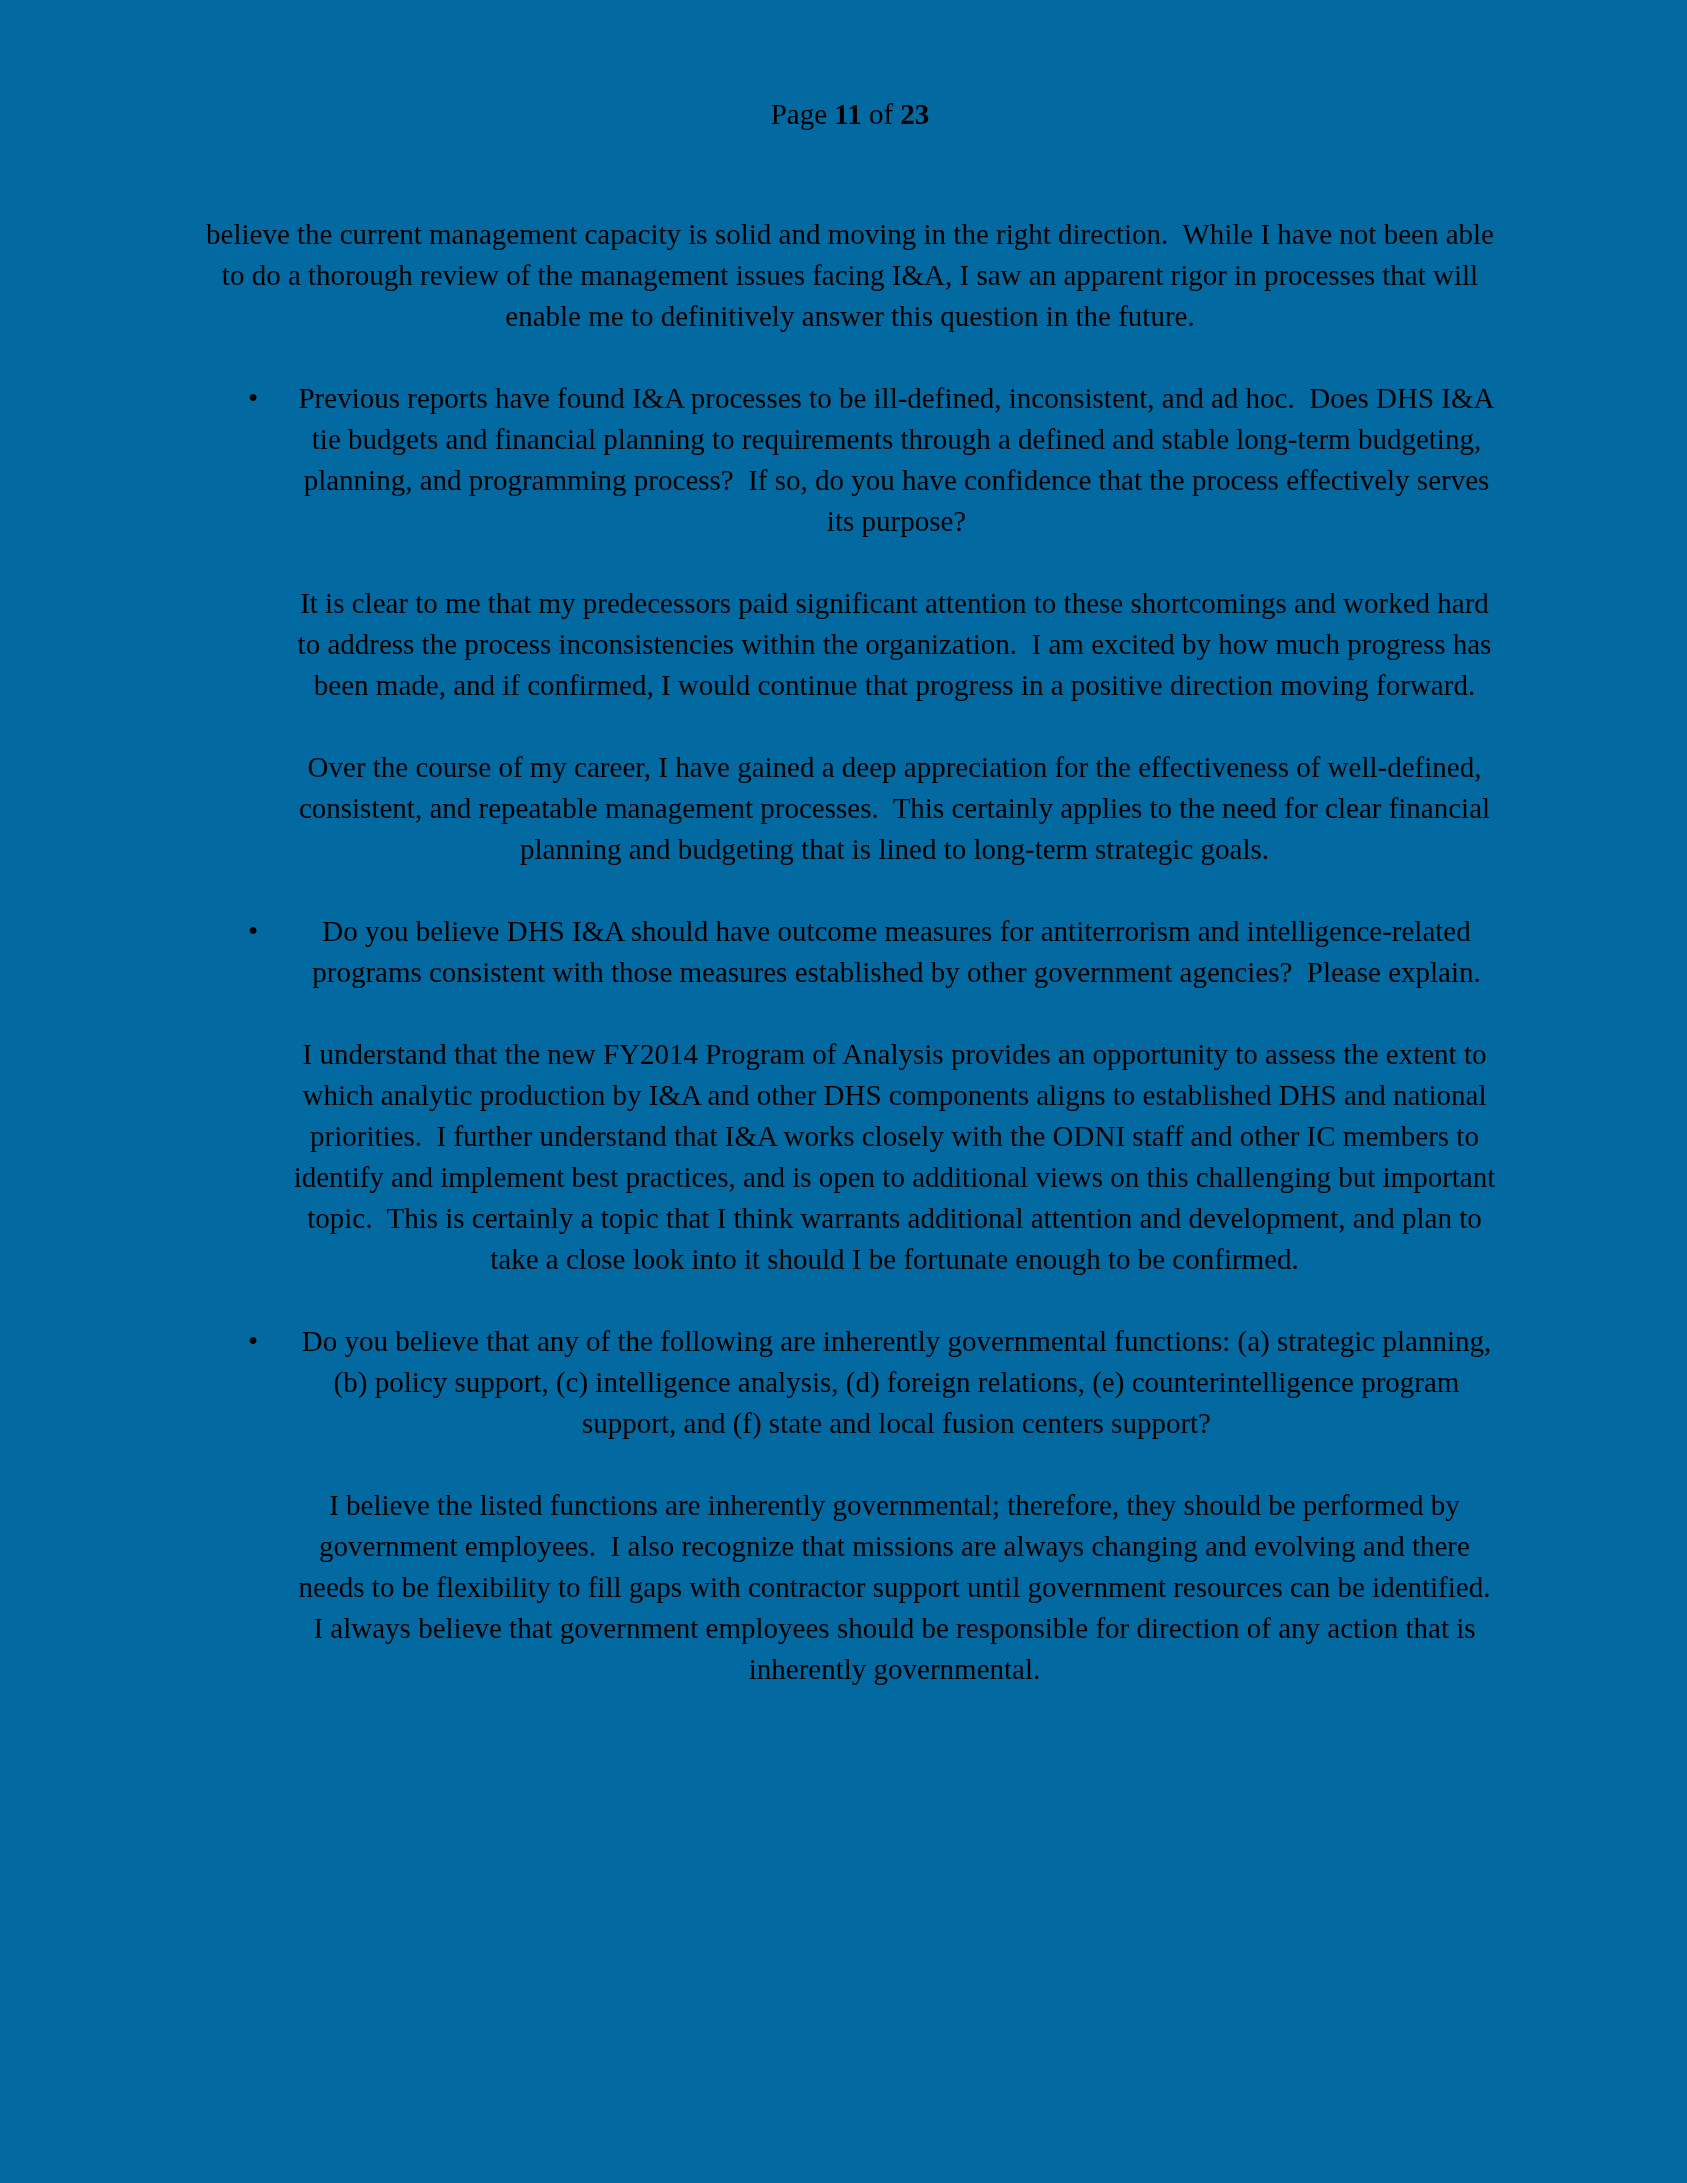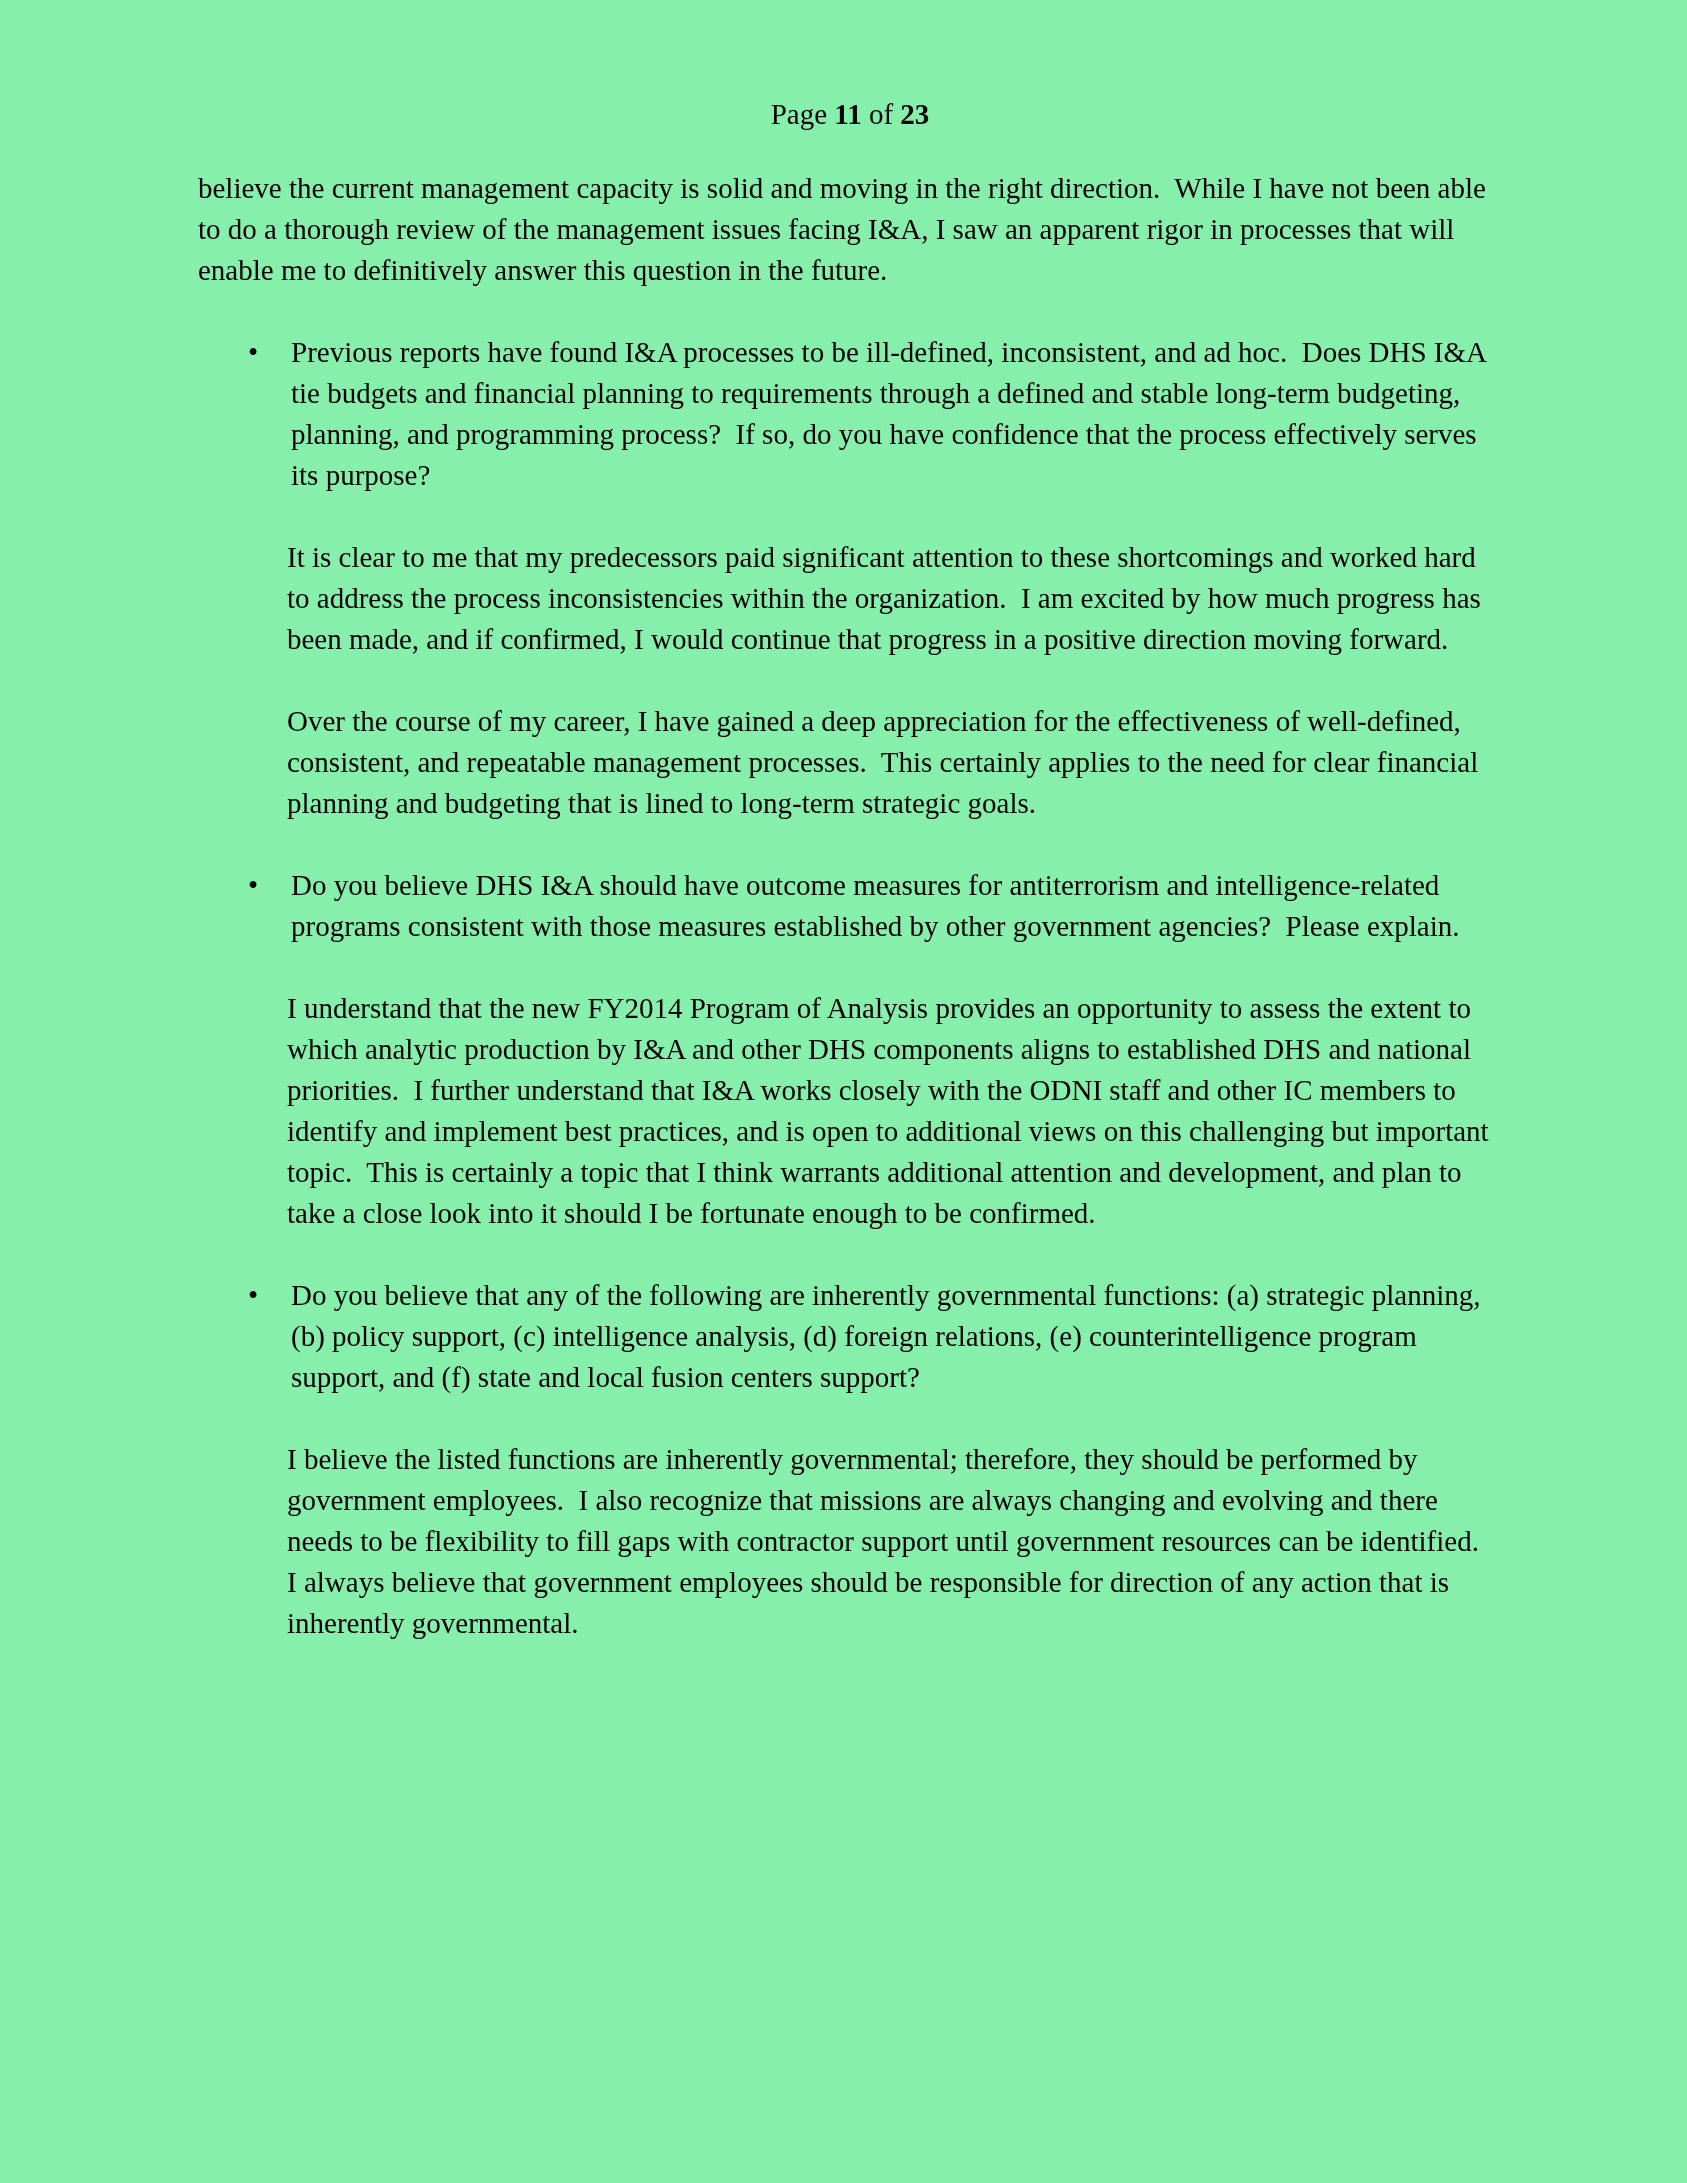--- a/index.html
+++ b/index.html
@@ -4,38 +4,39 @@
 <style>
   html, body {
     margin: 0;
     padding: 0;
     background: #ffffff;
   }
   .page {
     position: relative;
     width: 1687px;
     height: 2183px;
-    background: #86efac;
+    background: #0369a1;
     color: #000000;
     font-family: "Liberation Serif", "DejaVu Serif", serif;
     font-size: 29px;
     line-height: 41px;
     box-sizing: border-box;
     padding: 94px 185px 0 198px;
     overflow: hidden;
   }
   .page-header {
     text-align: center;
     white-space: pre-wrap;
   }
   .page-header .bold {
     font-weight: bold;
   }
   .content {
-    margin-top: 33px;
+    margin-top: 79px;
+    text-align: center;
   }
   .para {
     margin: 0 0 41px 0;
     white-space: pre-wrap;
   }
   .answer {
     margin-left: 89px;
   }
   .bullet-item {
     position: relative;

